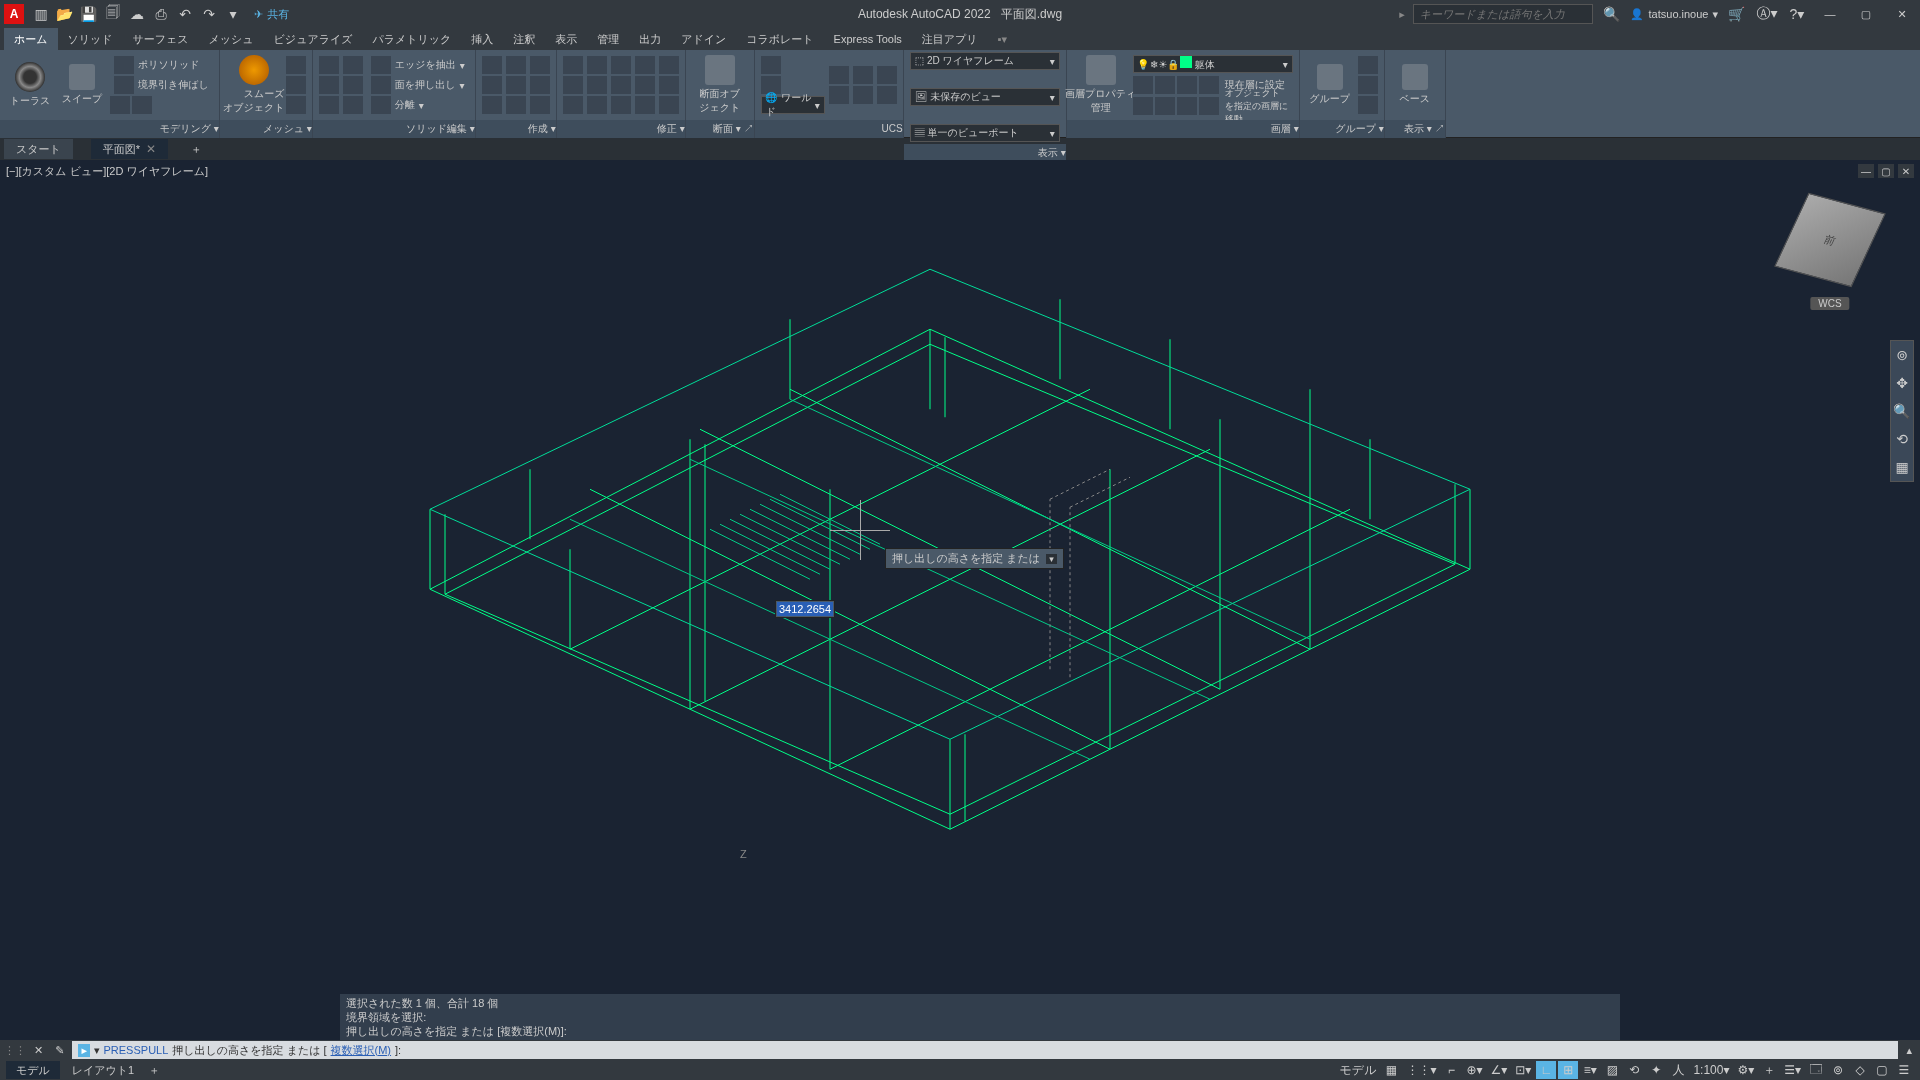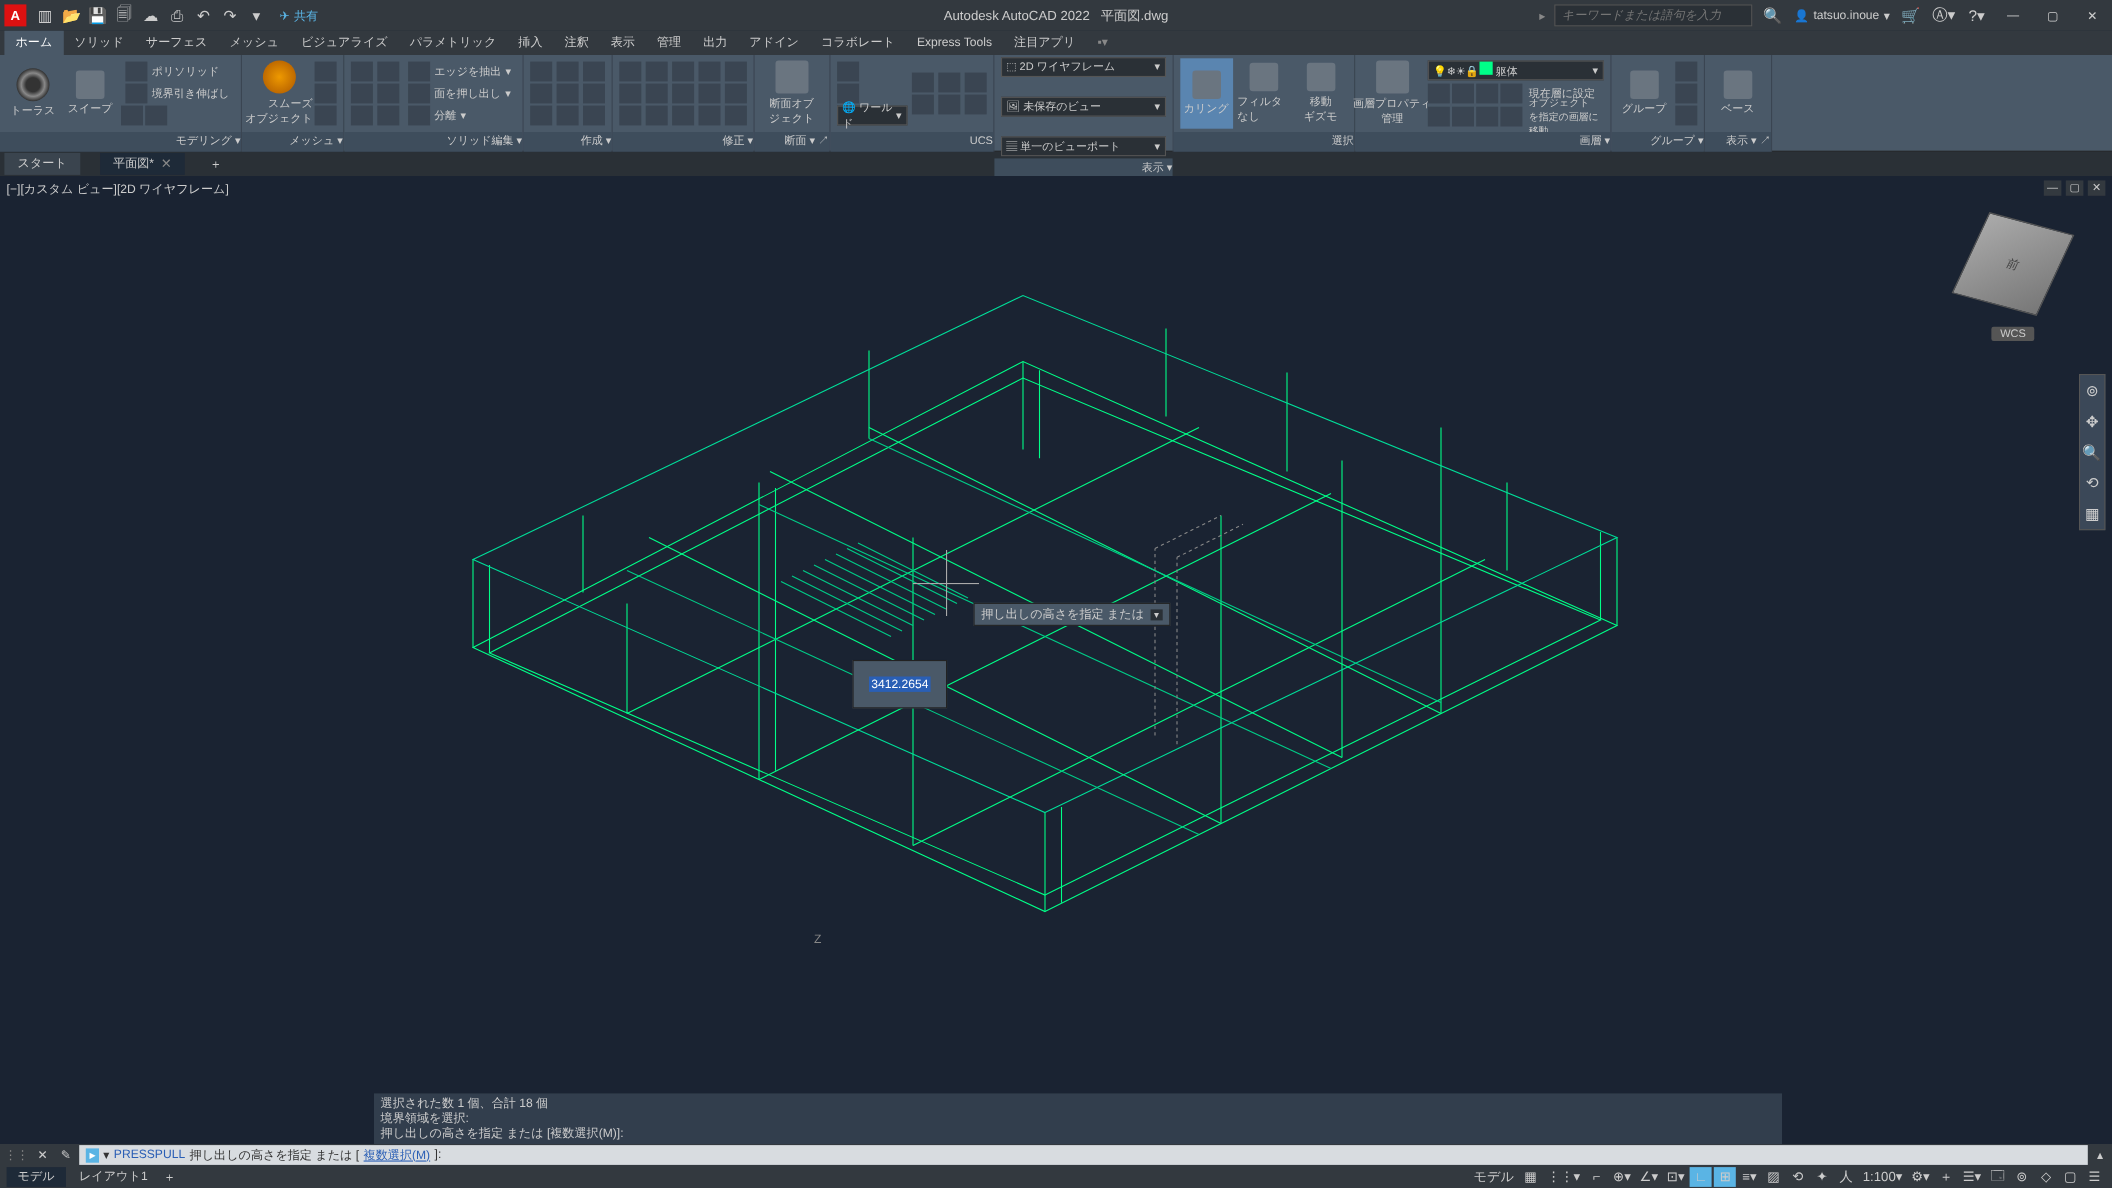--- a/index.html
+++ b/index.html
@@ -36,21 +36,21 @@
 .tab-add{width:20px;text-align:center;color:#ccc;cursor:pointer}
 .viewport{position:relative;height:calc(1080px - 28px - 22px - 88px - 22px - 20px - 20px);background:#1a2332;overflow:hidden}
 .vp-label{position:absolute;top:4px;left:6px;color:#ccc;font-size:11px}
 .vp-ctrl{position:absolute;top:4px;right:6px;display:flex;gap:4px}
 .vp-ctrl span{width:16px;height:14px;background:#33393f;cursor:pointer;display:flex;align-items:center;justify-content:center;font-size:10px}
 .viewcube-area{position:absolute;top:30px;right:30px;width:120px;height:120px}
 .viewcube{width:80px;height:80px;margin:10px auto;background:linear-gradient(135deg,#aaa,#777);border:1px solid #555;transform:rotate(15deg) skew(-10deg);display:flex;align-items:center;justify-content:center;color:#444;font-size:11px}
 .wcs-badge{position:absolute;bottom:0;left:50%;transform:translateX(-50%);background:#555;color:#ccc;padding:1px 8px;font-size:10px;border-radius:2px}
 .drawing{position:absolute;top:50%;left:50%;transform:translate(-50%,-58%)}
 .drawing svg{stroke:#0f8;stroke-width:1;fill:none}
-.dyn-input{position:absolute;top:440px;left:775px;background:#4a5968;border:1px solid #222;padding:14px;display:flex}
+.dyn-input{position:absolute;top:440px;left:775px;background:#4a5968;border:1px solid #222;padding:1px;display:flex}
 .dyn-input input{width:56px;background:#2a5fb5;color:#fff;border:none;font-size:11px;padding:1px 2px;font-family:inherit}
 .dyn-prompt{position:absolute;top:388px;left:885px;background:#4a5968;border:1px solid #222;color:#ccc;padding:2px 6px;font-size:11px;display:flex;align-items:center;gap:6px}
 .dyn-prompt .opt{background:#2a3036;padding:0 3px;font-size:9px}
 .crosshair{position:absolute;top:370px;left:860px;pointer-events:none}
 .crosshair::before,.crosshair::after{content:"";position:absolute;background:#aaa}
 .crosshair::before{width:60px;height:1px;left:-30px;top:0}
 .crosshair::after{width:1px;height:60px;top:-30px;left:0}
 .axis-label{position:absolute;color:#888;font-size:11px}
 .cmd-history{position:absolute;bottom:0;left:340px;right:300px;background:rgba(74,89,104,0.5);color:#ccc;font-size:11px;padding:2px 6px;line-height:14px}
 .cmdbar{height:20px;background:#33393f;display:flex;align-items:center;padding:0 4px;gap:4px}
@@ -293,38 +293,20 @@
           </div>
         <div class="ddl">
             <span>▤ <span>単一のビューポート</span></span>
             <span>▾</span>
           </div>
       </div>
     </div>
     <div class="panel-title"><span>表示</span> ▾</div>
   </div>
 
-  <div class="panel">
-    <div class="panel-content">
-      <div class="big-btn" style="background:#5a85b0">
-          <div class="ico"></div>
-          <span>カリング</span>
-        </div>
-      <div class="big-btn">
-          <div class="ico"></div>
-          <span>フィルタなし</span>
-        </div>
-      <div class="big-btn">
-          <div class="ico"></div>
-          <span style="white-space:pre;text-align:center">移動
-ギズモ</span>
-        </div>
-    </div>
-    <div class="panel-title">選択</div>
-  </div>
 
   <div class="panel">
     <div class="panel-content">
       <div class="big-btn tall">
           <div class="ico lg"></div>
           <span style="white-space:pre;text-align:center">画層プロパティ
 管理</span>
         </div>
       <div class="vcol" style="width:160px;gap:3px">
         <div class="ddl">

